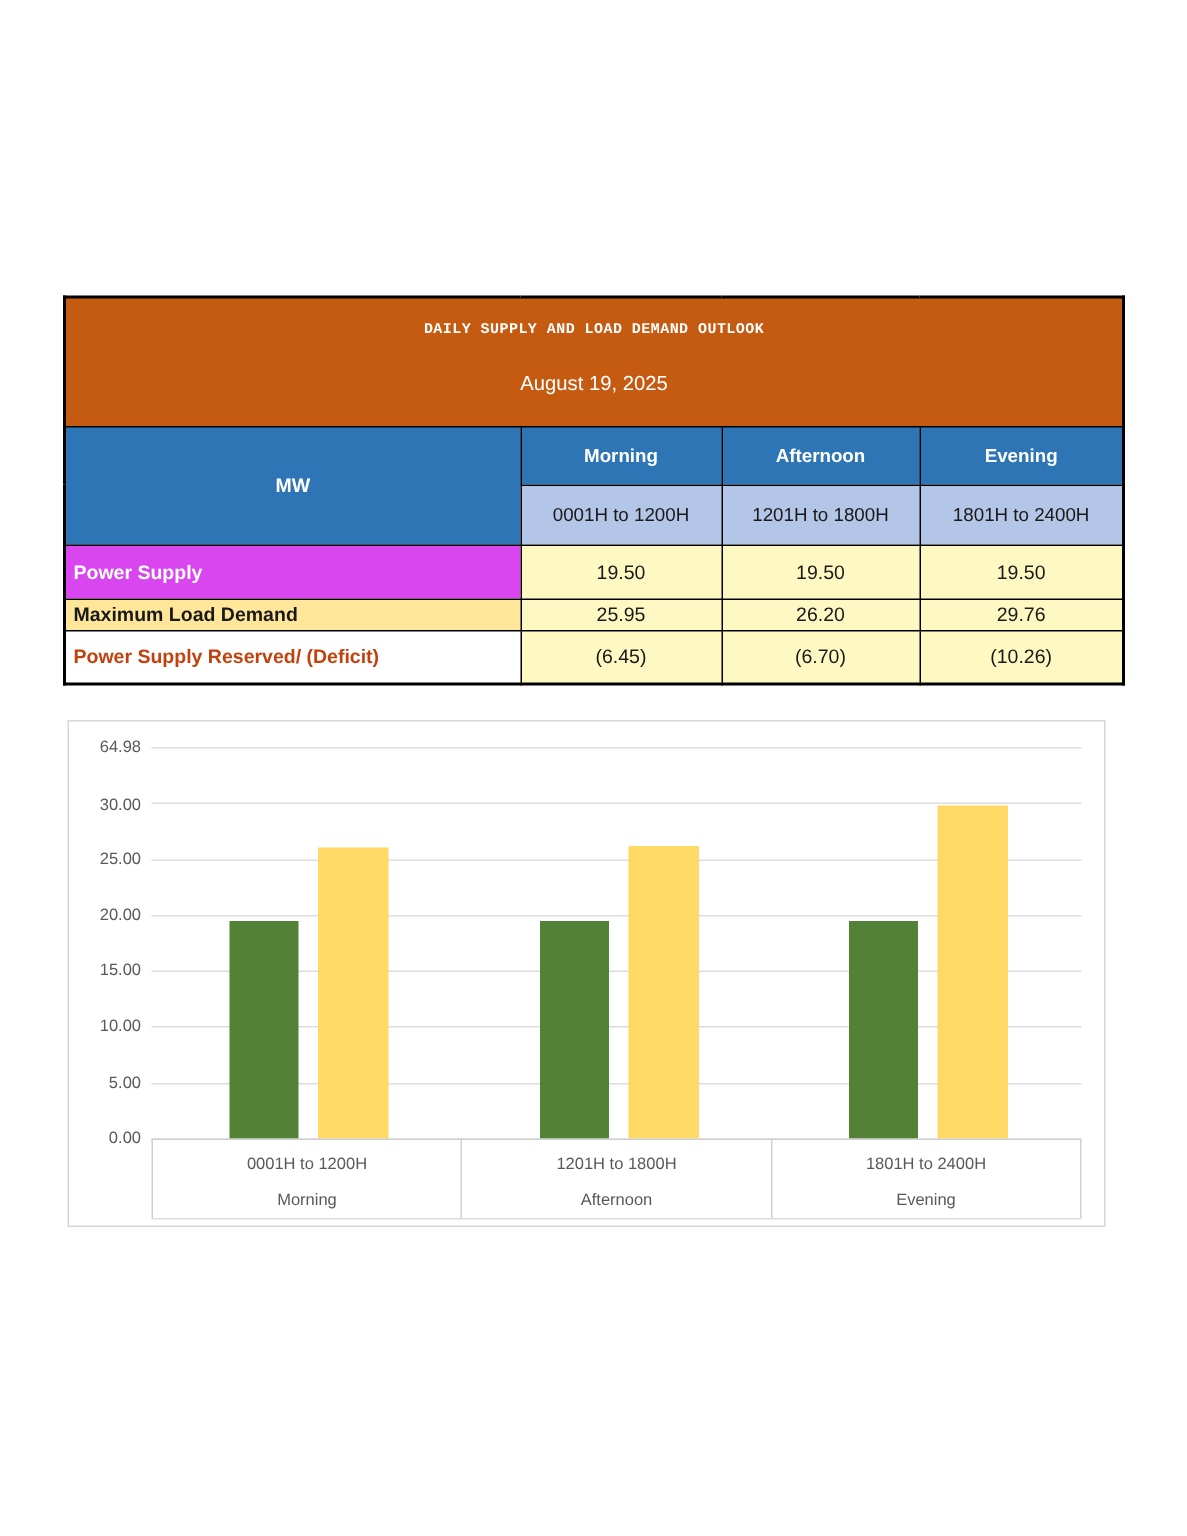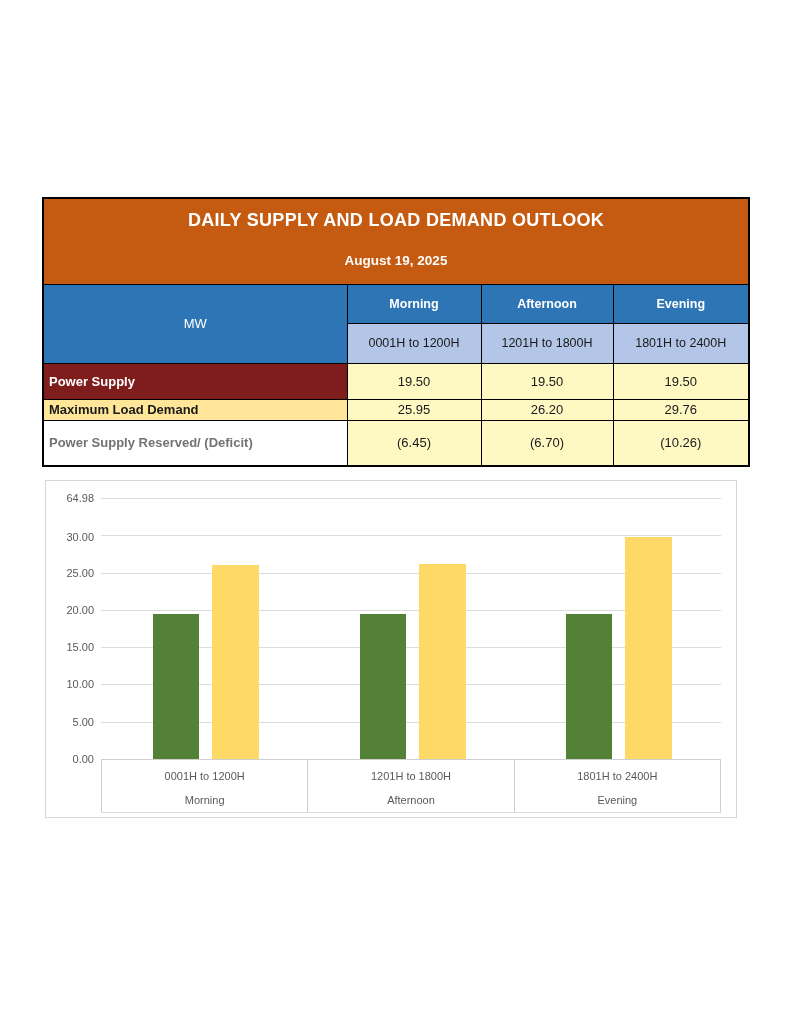--- a/index.html
+++ b/index.html
@@ -28,27 +28,27 @@
   table.report-table { border: 2px solid #000000; }
 
   td.banner-cell {
     height: 86px;
     background: #C55A11;
     color: #ffffff;
     text-align: center;
     vertical-align: middle;
     padding: 2px 0 6px 0;
   }
-  .banner-title { font-size: 18px; font-weight: bold; letter-spacing: 0.3px; }
-  .banner-date  { font-size: 13.5px; font-weight: bold; margin-top: 22px; }
+  .banner-title { font-size: 10px; font-weight: bold; letter-spacing: 0.3px; font-family: Liberation Mono, monospace; }
+  .banner-date  { font-size: 13.5px; font-weight: normal; margin-top: 22px; }
 
   td.mw-cell {
     background: #2E75B6;
     color: #ffffff;
-    font-weight: normal;
+    font-weight: bold;
     font-size: 13px;
     text-align: center;
     vertical-align: middle;
     margin-top: 23px;
   }
   td.period-cell {
     height: 39px;
     background: #2E75B6;
     color: #ffffff;
     font-weight: bold;
@@ -64,23 +64,23 @@
     text-align: center;
     vertical-align: middle;
   }
   td.row-label {
     font-weight: bold;
     font-size: 13px;
     text-align: left;
     vertical-align: middle;
     padding-left: 5px;
   }
-  td.row-label.supply { background: #7f1d1d; color: #ffffff; height: 36px; }
+  td.row-label.supply { background: #d946ef; color: #ffffff; height: 36px; }
   td.row-label.demand { background: #FFE699; color: #1a1a1a; height: 21px; }
-  td.row-label.reserve { background: #ffffff; color: #737373; height: 46px; }
+  td.row-label.reserve { background: #ffffff; color: #c2410c; height: 36px; }
   td.value-cell {
     background: #fef9c3;
     color: #1a1a1a;
     font-size: 13px;
     text-align: center;
     vertical-align: middle;
   }
 
   
   .chart {

